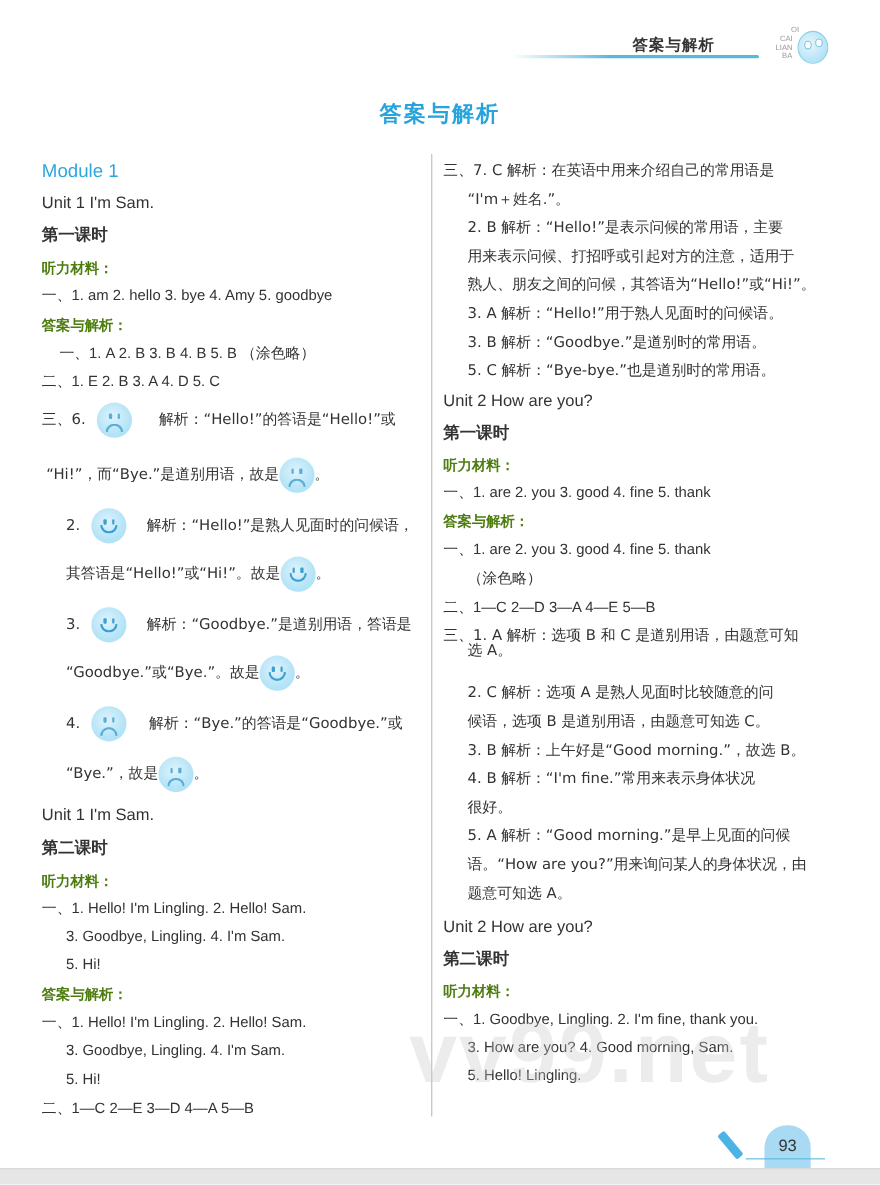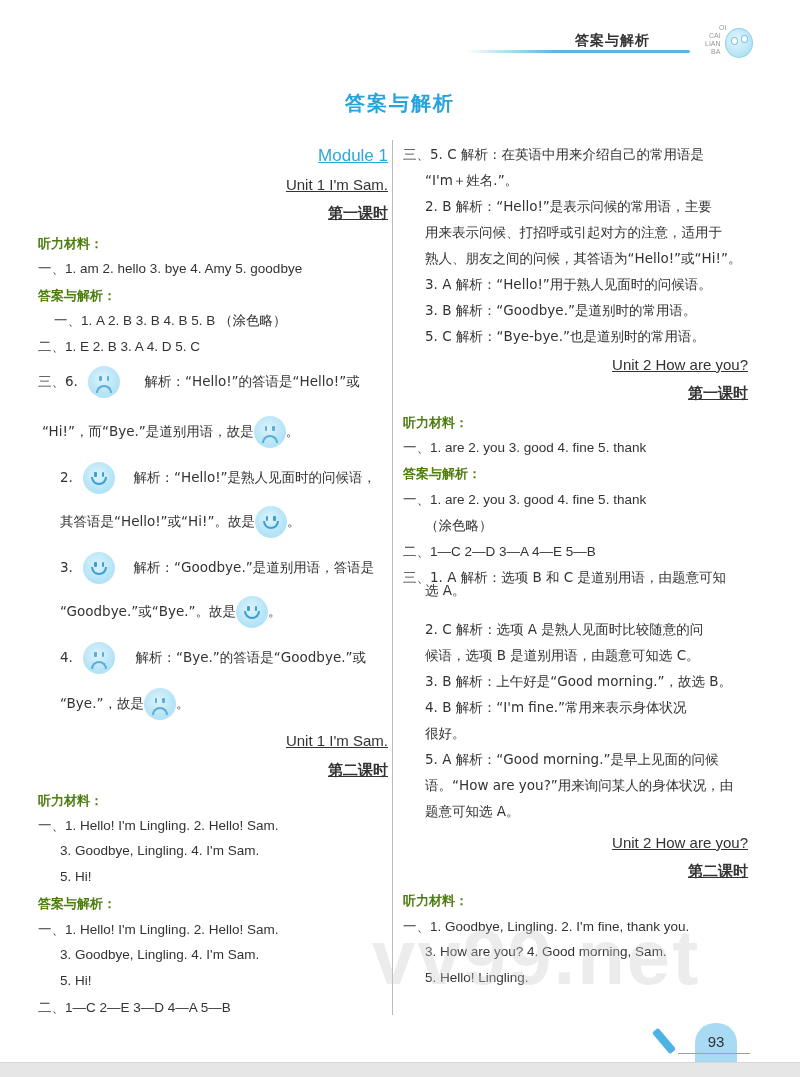--- a/index.html
+++ b/index.html
@@ -20,21 +20,21 @@
 
   .main-title { position:absolute; left:0; width:800px; top:90px; text-align:center; font-size:20px; font-weight:bold; color:#27a4dc; letter-spacing:2px; }
 
   .divider { position:absolute; left:392px; top:140px; width:1px; height:875px; background:#bbb; }
 
   .col { position:absolute; font-size:13.5px; color:#333; }
   .col-left { left:38px; top:142px; width:350px; }
   .col-right { left:403px; top:142px; width:380px; }
 
   .ln { position:absolute; white-space:nowrap; }
-  .ctr { text-align:right;text-decoration:underline; }
+  .ctr { text-align:left; }
   .module { font-size:17px; color:#2ea7dc; font-family:"Liberation Sans",sans-serif; }
   .unit { font-size:15px; color:#333; font-family:"Liberation Sans",sans-serif; }
   .lesson { font-size:15px; font-weight:bold; color:#333; }
   .sect { font-size:13px; font-weight:bold; color:#4d7c0f; }
   .en { font-family:"Liberation Sans",sans-serif; }
 
   .face { display:inline-block; width:32px; height:32px; border-radius:50%; vertical-align:middle; position:relative;
     background:radial-gradient(circle at 45% 40%, #dff3fc 0%, #b5e4f7 60%, #a8def5 100%); }
   .face .e { position:absolute; top:10px; width:2.5px; height:5px; background:#3a9fd2; border-radius:1px; }
   .face .e.l { left:11px; } .face .e.r { right:11px; }
@@ -128,21 +128,21 @@
     <div class="ln en" style="left:22px;top:701px">3. Goodbye, Lingling.      4. I'm Sam.</div>
     <div class="ln en" style="left:22px;top:727px">5. Hi!</div>
     <div class="ln sect" style="left:0;top:753px">答案与解析：</div>
     <div class="ln en" style="left:0;top:779px">一、1. Hello! I'm Lingling.      2. Hello! Sam.</div>
     <div class="ln en" style="left:22px;top:805px">3. Goodbye, Lingling.      4. I'm Sam.</div>
     <div class="ln en" style="left:22px;top:831px">5. Hi!</div>
     <div class="ln en" style="left:0;top:857px">二、1—C   2—E   3—D   4—A   5—B</div>
   </div>
 
   <div class="col col-right">
-    <div class="ln" style="left:0;top:4px">三、5. C   解析：在英语中用来介绍自己的常用语是</div>
+    <div class="ln" style="left:0;top:4px">三、7. C   解析：在英语中用来介绍自己的常用语是</div>
     <div class="ln" style="left:22px;top:30px">“I'm＋姓名.”。</div>
     <div class="ln" style="left:22px;top:56px">2. B   解析：“Hello!”是表示问候的常用语，主要</div>
     <div class="ln" style="left:22px;top:82px">用来表示问候、打招呼或引起对方的注意，适用于</div>
     <div class="ln" style="left:22px;top:108px">熟人、朋友之间的问候，其答语为“Hello!”或“Hi!”。</div>
     <div class="ln" style="left:22px;top:134px">3. A   解析：“Hello!”用于熟人见面时的问候语。</div>
     <div class="ln" style="left:22px;top:160px">3. B   解析：“Goodbye.”是道别时的常用语。</div>
     <div class="ln" style="left:22px;top:186px">5. C   解析：“Bye-bye.”也是道别时的常用语。</div>
 
     <div class="ln ctr unit" style="left:0;width:345px;top:214px">Unit 2    How are you?</div>
     <div class="ln ctr lesson" style="left:0;width:345px;top:242px">第一课时</div>

